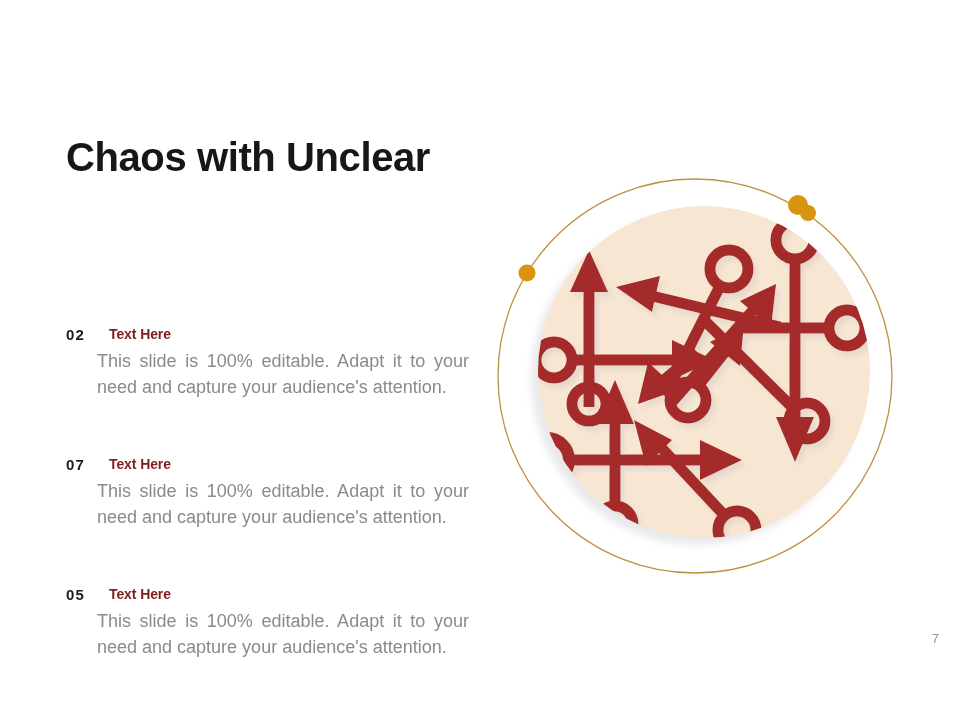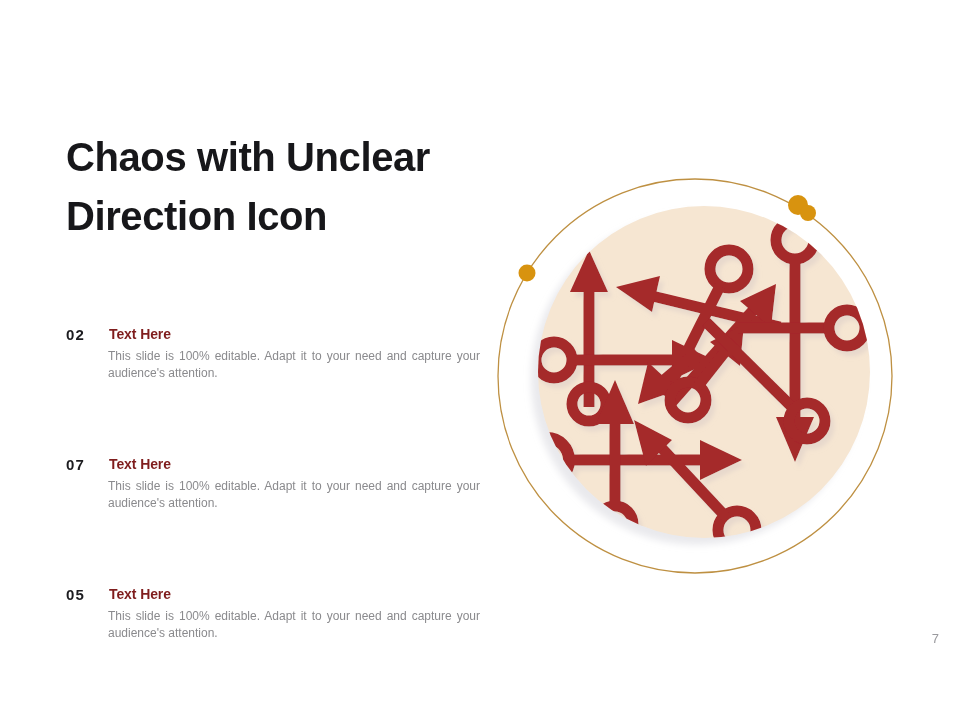--- a/index.html
+++ b/index.html
@@ -64,24 +64,24 @@
     left: 43px;
     top: 0;
     font-size: 14px;
     font-weight: 700;
     letter-spacing: -0.1px;
     color: #7f1d1d;
     font-family: "Liberation Sans", sans-serif;
   }
   .bullet .body {
     position: absolute;
-    left: 42px;
+    left: 31px;
     top: 22px;
     width: 372px;
-    font-size: 12px;
+    font-size: 18px;
     line-height: 1.45;
     color: #8a8a8d;
     text-align: justify;
     font-family: "Liberation Sans", sans-serif;
   }
 
   
   .art {
     position: absolute;
     left: 492px;
@@ -101,21 +101,20 @@
     font-family: "Liberation Sans", sans-serif;
   }
 </style>
 </head>
 <body>
 
 <div class="slide">
 
   <div class="title">
     <span class="ln">Chaos with Unclear</span>
-    <span class="ln">Direction Icon</span>
   </div>
 
   <div class="bullets">
 
     <div class="bullet">
       <span class="num">02</span>
       <span class="head">Text Here</span>
       <span class="body">This slide is 100% editable. Adapt it to your need and capture your audience's attention.</span>
     </div>
 

